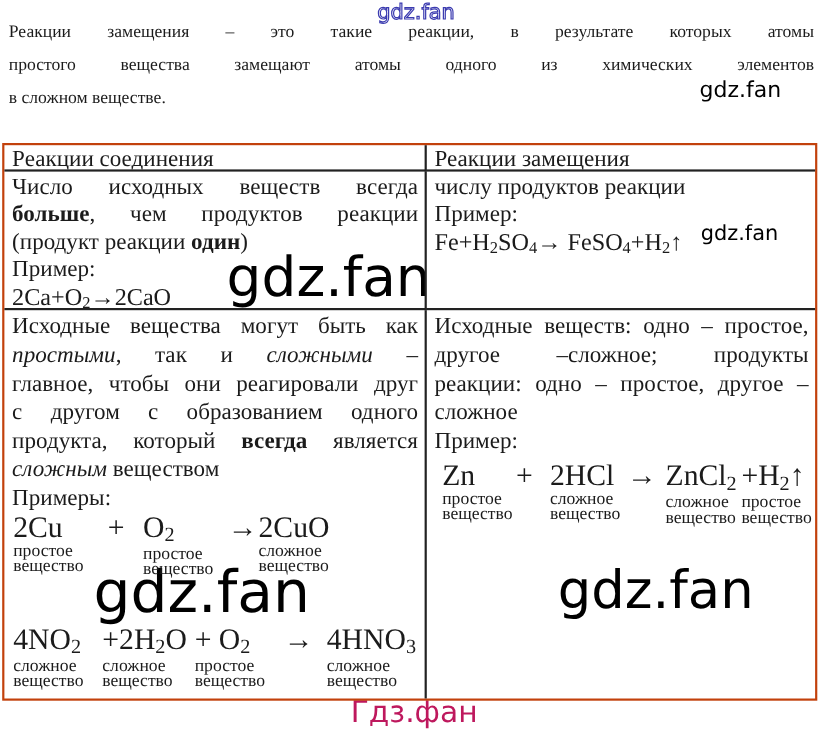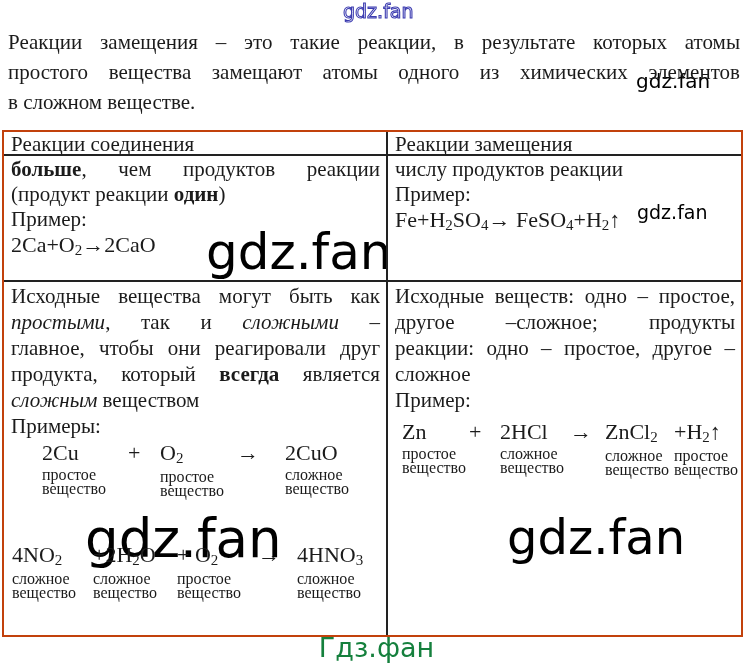--- a/index.html
+++ b/index.html
@@ -13,46 +13,46 @@
   
   .wm { font-family:"DejaVu Sans","Liberation Sans",sans-serif; line-height:1; white-space:nowrap; position:absolute; }
   .wm-top { left:343px; top:2px; font-size:19px; color:#fff;
             -webkit-text-stroke:1.1px #3b3bb0; text-stroke:1.1px #3b3bb0; }
   .wm-intro { left:636px; top:71px; font-size:20px; color:#000; }
   .wm-row2 { left:637px; top:203px; font-size:19px; color:#000; }
   .wm-big { color:#000; }
   .wm-center { left:206px; top:227px; font-size:50px; }
   .wm-bl { left:85px; top:512px; font-size:53px; }
   .wm-br { left:507px; top:513px; font-size:48px; }
-  .wm-footer { left:0; right:0; top:634px; font-size:27px; text-align:center; color:#15803d; }
+  .wm-footer { left:0; right:0; top:634px; font-size:27px; text-align:center; color:#be185d; }
   
-  .intro { position:absolute; left:8px; top:27px; width:732px;
-           font-size:21px; line-height:30px; }
+  .intro { position:absolute; left:8px; top:15px; width:732px;
+           font-size:16px; line-height:30px; }
   .jline { text-align:justify; text-align-last:justify; }
   .nline { text-align:left; }
   
   .tbl { position:absolute; left:2px; top:130px; width:741px; height:507px;
          border:2px solid #c2410c; display:grid;
          grid-template-columns:384px 1fr; grid-template-rows:24px 126px 1fr; }
   .cell { padding:1px 6px 0 7px; font-size:21px; overflow:hidden; }
   .c-left { border-right:2px solid #222; }
   .r-head { border-bottom:2px solid #222; line-height:22px; }
   .r-mid { border-bottom:2px solid #222; }
   .r-mid .tline { line-height:25px; }
   .r-bot .tline { line-height:26px; }
   .ex-label { line-height:26px; }
   .r-mid .ex-label { line-height:25px; }
   
   .formula-line { font-size:22px; line-height:25px; white-space:nowrap; }
   .sub { font-size:0.68em; position:relative; top:0.22em; }
   .eq { position:relative; height:56px; }
   .eq .term { position:absolute; top:0; }
-  .eq .f { font-size:22px; line-height:24px; white-space:nowrap; }
+  .eq .f { font-size:27px; line-height:24px; white-space:nowrap; }
   .eq .lbl { margin-top:3px; width:66px; font-size:16px; line-height:14px; }
-  .eq1 { margin-top:2px;margin-left:30px; }
+  .eq1 { margin-top:2px; }
   .eq2 { margin-top:46px; }
   .eq3 { margin-top:7px; }
 </style>
 </head>
 <body>
 
 <div class="page">
 
   <div class="wm wm-top">gdz.fan</div>
   <div class="wm wm-intro">gdz.fan</div>
@@ -67,56 +67,58 @@
     <div class="jline">простого вещества замещают атомы одного из химических элементов</div>
     <div class="nline">в сложном веществе.</div>
   </div>
 
   <div class="tbl">
 
     <div class="cell c-left r-head">Реакции соединения</div>
     <div class="cell r-head">Реакции замещения</div>
 
     <div class="cell c-left r-mid">
+      <div class="tline jline"><span>Число исходных веществ всегда</span></div>
       <div class="tline jline"><span style="font-weight: bold;">больше</span><span>, чем продуктов реакции</span></div>
       <div class="tline nline"><span>(продукт реакции </span><span style="font-weight: bold;">один</span><span>)</span></div>
       <div class="ex-label">Пример:</div>
       <div class="formula-line"><span>2Ca+O</span><span class="sub">2</span><span>→2CaO</span></div>
     </div>
 
     <div class="cell r-mid">
       <div class="tline nline"><span>числу продуктов реакции</span></div>
       <div class="ex-label">Пример:</div>
       <div class="formula-line"><span>Fe+H</span><span class="sub">2</span><span>SO</span><span class="sub">4</span><span>→ FeSO</span><span class="sub">4</span><span>+H</span><span class="sub">2</span><span>↑</span></div>
     </div>
 
     <div class="cell c-left r-bot">
       <div class="tline jline"><span>Исходные вещества могут быть как</span></div>
       <div class="tline jline"><span style="font-style: italic;">простыми</span><span>, так и </span><span style="font-style: italic;">сложными</span><span> –</span></div>
       <div class="tline jline"><span>главное, чтобы они реагировали друг</span></div>
+      <div class="tline jline"><span>с другом с образованием одного</span></div>
       <div class="tline jline"><span>продукта, который </span><span style="font-weight: bold;">всегда</span><span> является</span></div>
       <div class="tline nline"><span style="font-style: italic;">сложным</span><span> веществом</span></div>
       <div class="ex-label">Примеры:</div>
 
       <div class="eq eq1">
         <div class="term" style="left:1px">
           <div class="f"><span>2Cu</span></div>
           <div class="lbl">простое вещество</div>
         </div>
         <div class="term" style="left:87px">
           <div class="f"><span>+</span></div>
         </div>
         <div class="term" style="left:119px">
           <div class="f"><span>O</span><span class="sub">2</span></div>
           <div class="lbl">простое вещество</div>
         </div>
         <div class="term" style="left:196px">
           <div class="f"><span>→</span></div>
         </div>
-        <div class="term" style="left:244px">
+        <div class="term" style="left:224px">
           <div class="f"><span>2CuO</span></div>
           <div class="lbl">сложное вещество</div>
         </div>
       </div>
 
       <div class="eq eq2">
         <div class="term" style="left:1px">
           <div class="f"><span>4NO</span><span class="sub">2</span></div>
           <div class="lbl">сложное вещество</div>
         </div>

